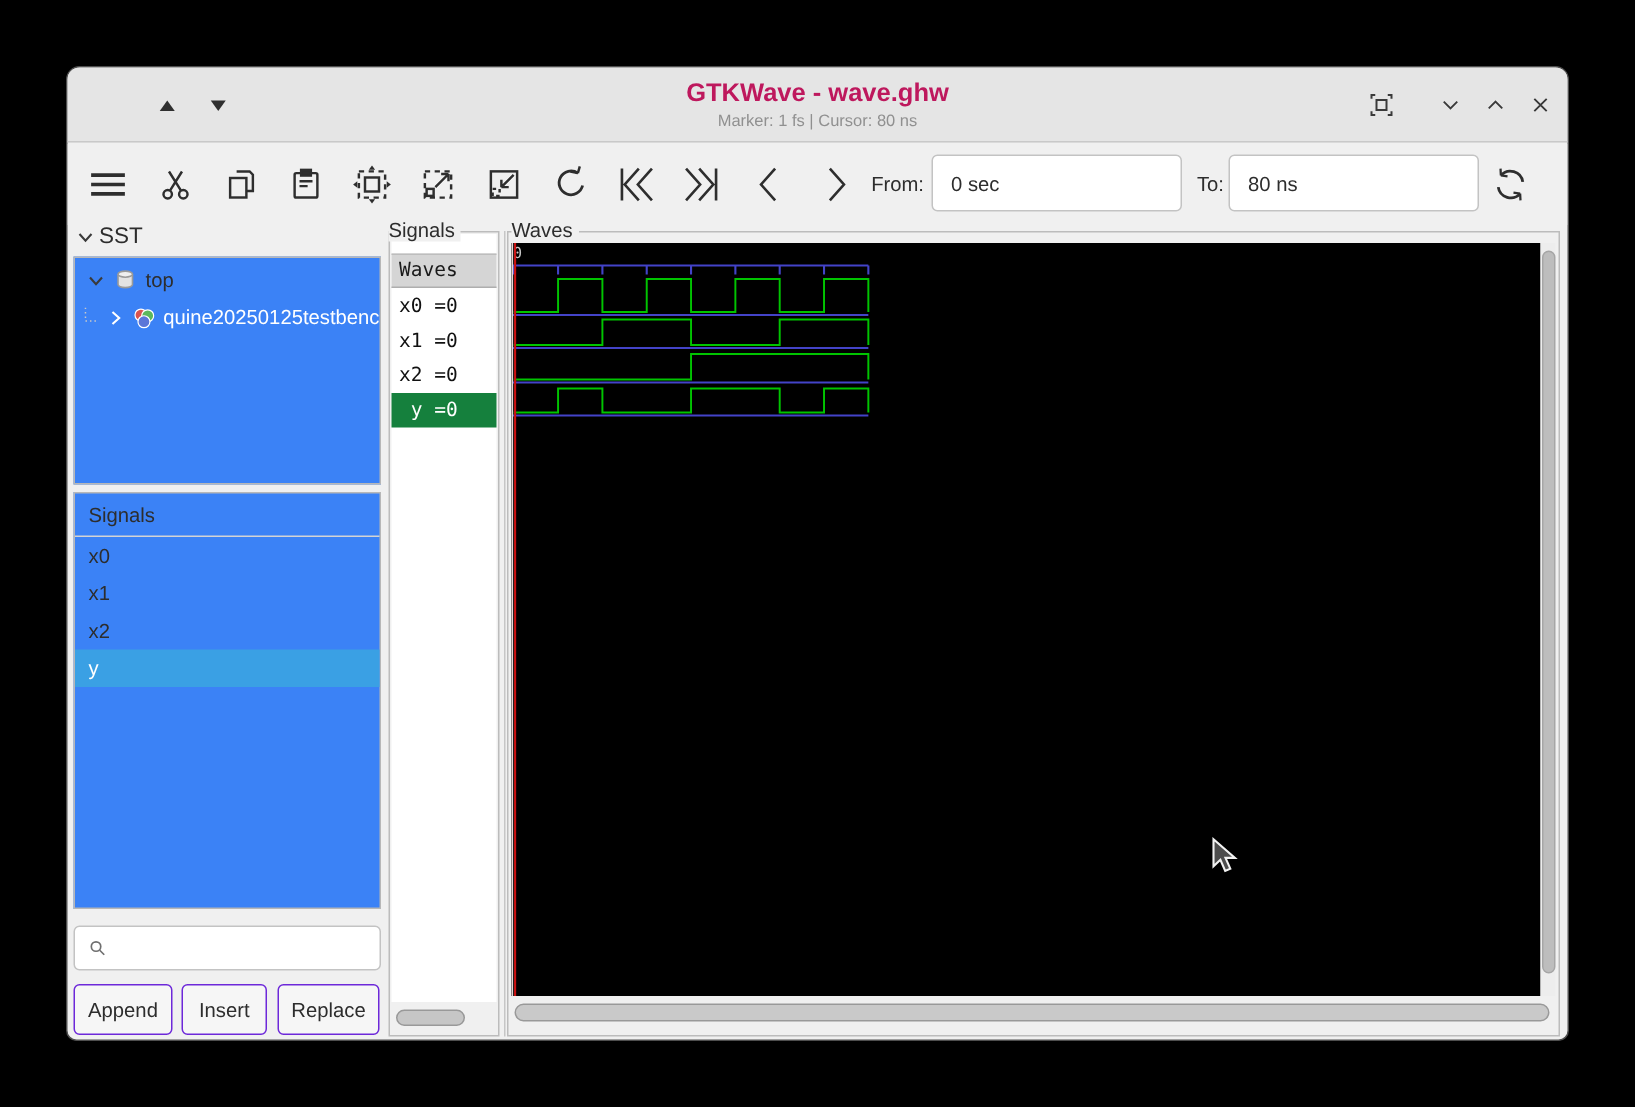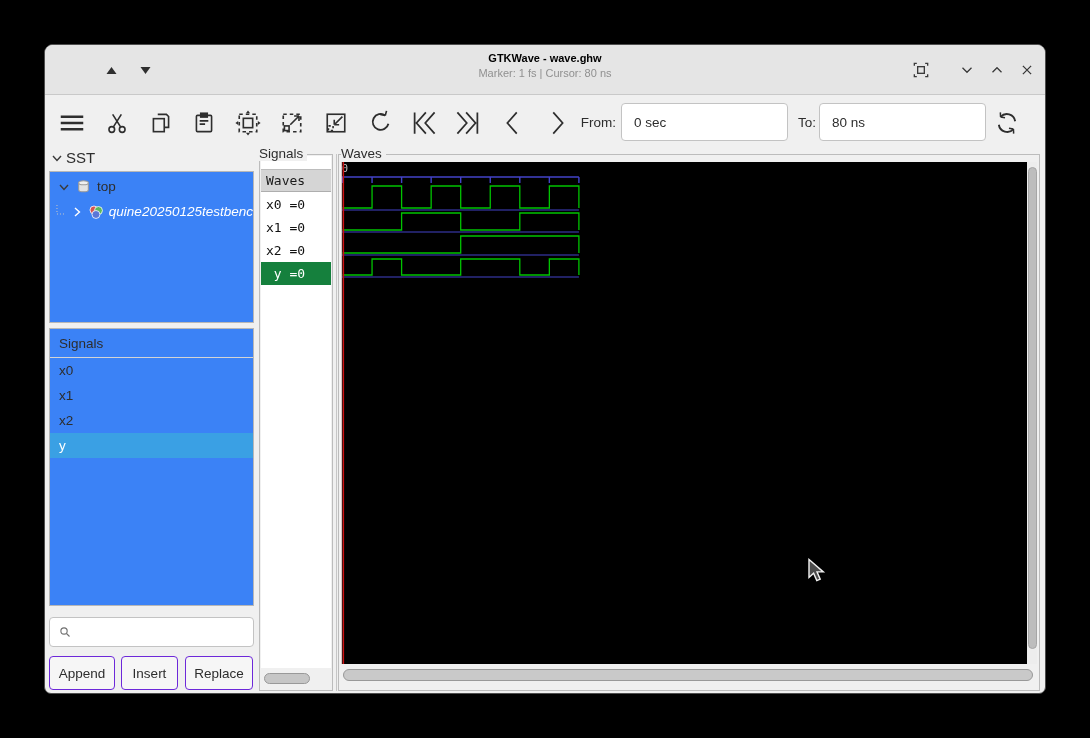--- a/index.html
+++ b/index.html
@@ -2,35 +2,35 @@
 <html><head>
 <meta charset="utf-8">
 <style>
   * { margin:0; padding:0; box-sizing:border-box; }
   html,body { width:1090px; height:738px; background:#000; font-family:"Liberation Sans", sans-serif; overflow:hidden; }
   .window { position:absolute; left:44px; top:44px; width:1002px; height:650px; background:#f0f0f0; border:1px solid #4e4e4e; border-radius:9px 9px 7px 7px; overflow:hidden; }
 
   
   .titlebar { position:absolute; left:0; top:0; width:100%; height:50px; background:#e5e5e5; border-bottom:1px solid #c9c9c9; }
   .title-block { position:absolute; left:0; right:0; top:7px; text-align:center; pointer-events:none; }
-  .title { font-size:11px; font-weight:bold; color:#000000; }
+  .title { font-size:17px; font-weight:bold; color:#be185d; }
   .subtitle { font-size:11px; color:#909090; margin-top:3px; }
   .tb-btn { position:absolute; width:28px; height:28px; top:11px; background:none; border:none; display:flex; align-items:center; justify-content:center; cursor:default; }
 
   
   .toolbar { position:absolute; left:0; top:51px; width:100%; height:54px; background:#f0f0f0; }
   .tool-btn { position:absolute; top:9px; width:34px; height:36px; background:none; border:none; display:flex; align-items:center; justify-content:center; }
   .range-label { position:absolute; top:19px; font-size:13.5px; color:#2d2d2d; }
   .range-input { position:absolute; top:7px; width:167px; height:38px; background:#fff; border:1px solid #c3c3c3; border-radius:4px; font-size:13.5px; color:#2d2d2d; padding:0 12px; font-family:"Liberation Sans", sans-serif; }
 
   
   .sst-header { position:absolute; left:6px; top:104px; display:flex; align-items:center; gap:3px; font-size:15px; color:#2d2d2d; }
   .panel-box { position:absolute; background:#3b82f6; border:1px solid #b7b7b7; }
   .tree-row { position:relative; height:25px; display:flex; align-items:center; font-size:13.5px; color:#2d2d2d; white-space:nowrap; overflow:hidden; }
-  .tree-row.selected { color:#fff;font-style:italic; }
+  .tree-row.selected { color:#fff; }
   .sel-fill { position:absolute; left:10px; right:0; top:0; bottom:0; background:#3aa0e4; }
   .tree-row > * { position:relative; }
   .list-header { height:29px; display:flex; align-items:center; padding-left:9px; font-size:13.5px; color:#2d2d2d; border-bottom:1px solid #d4d4d4; }
   .list-row { height:25px; display:flex; align-items:center; padding-left:9px; font-size:13.5px; color:#2d2d2d; }
   .list-row.selected { background:#3aa0e4; color:#fff; }
   .search-box { position:absolute; left:4px; top:572px; width:205px; height:30px; background:#fff; border:1px solid #c3c3c3; border-radius:4px; display:flex; align-items:center; padding-left:9px; }
   .action-btn { position:absolute; top:611px; height:34px; background:#f6f6f6; border:1px solid #6d28d9; border-radius:4px; font-size:13.5px; color:#2d2d2d; font-family:"Liberation Sans", sans-serif; }
 
   
   .gtk-frame { position:absolute; border:1px solid #bcbcbc; }

